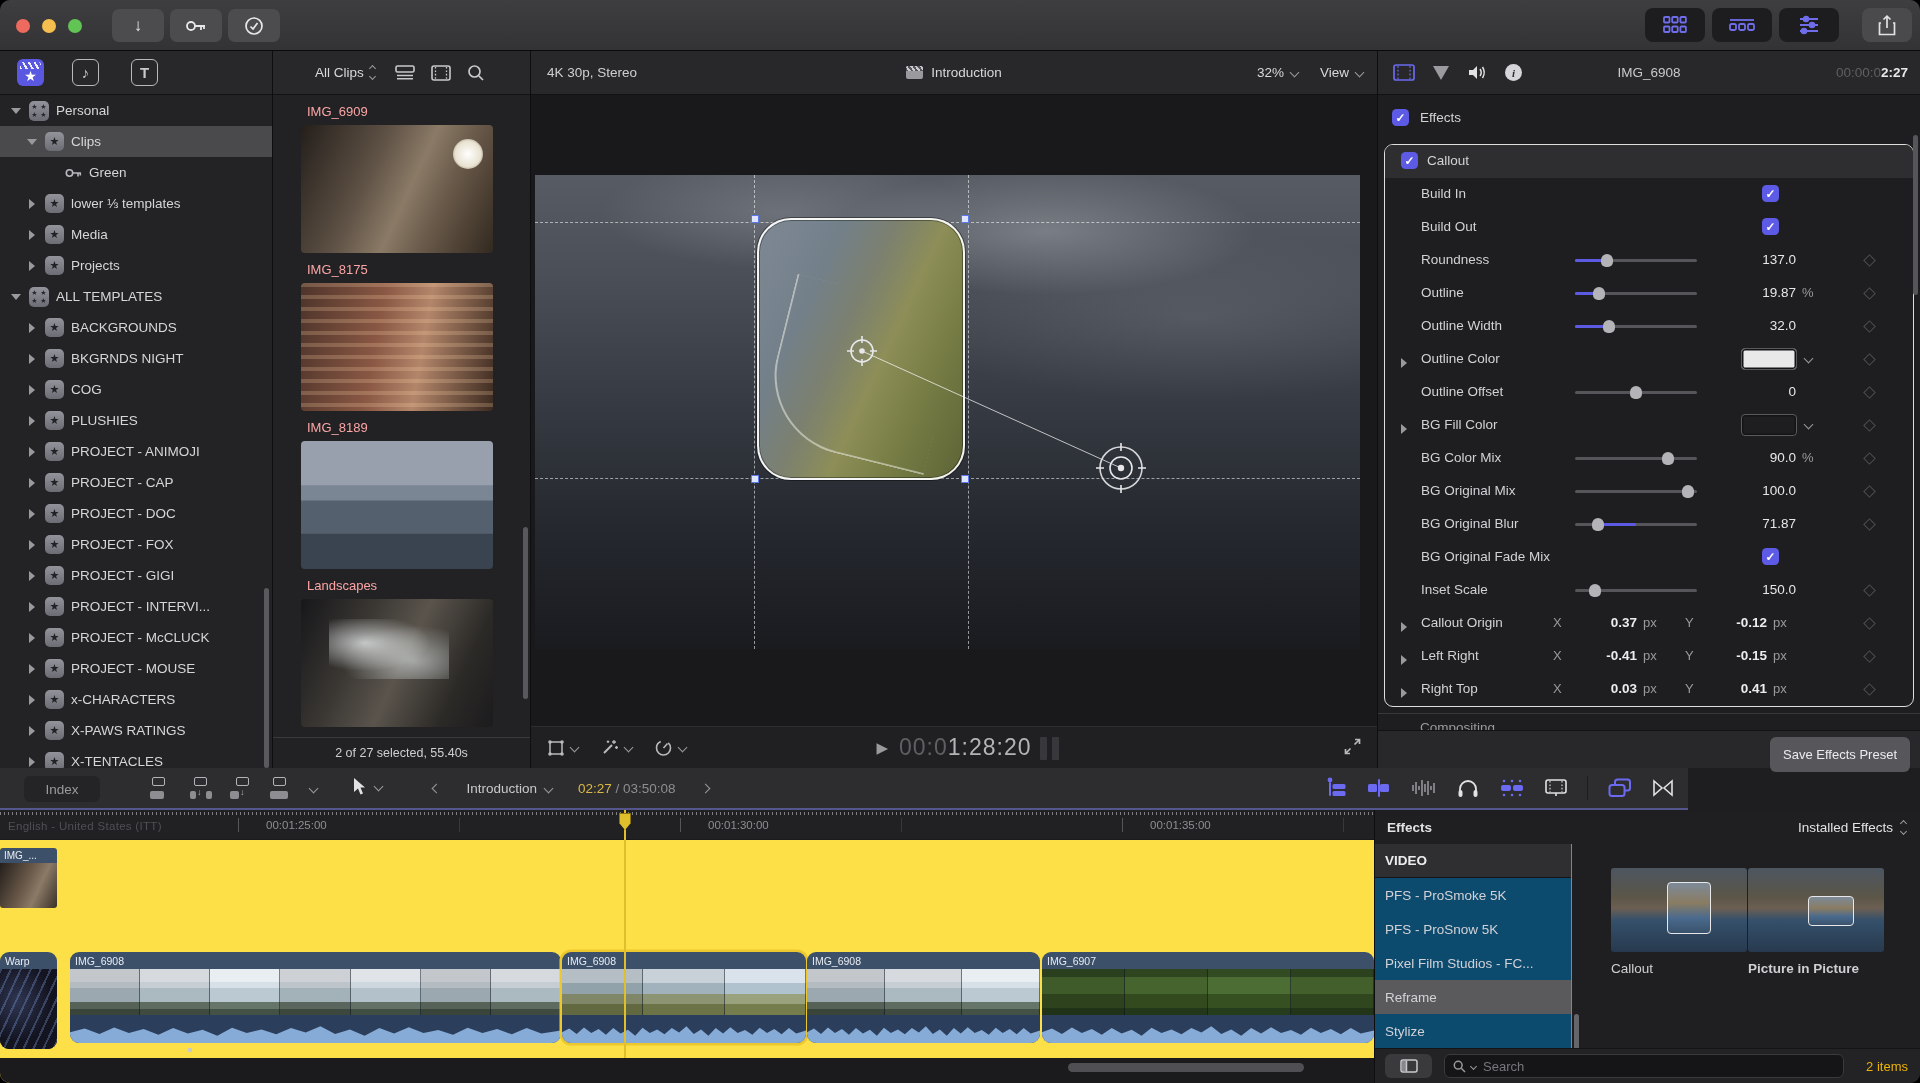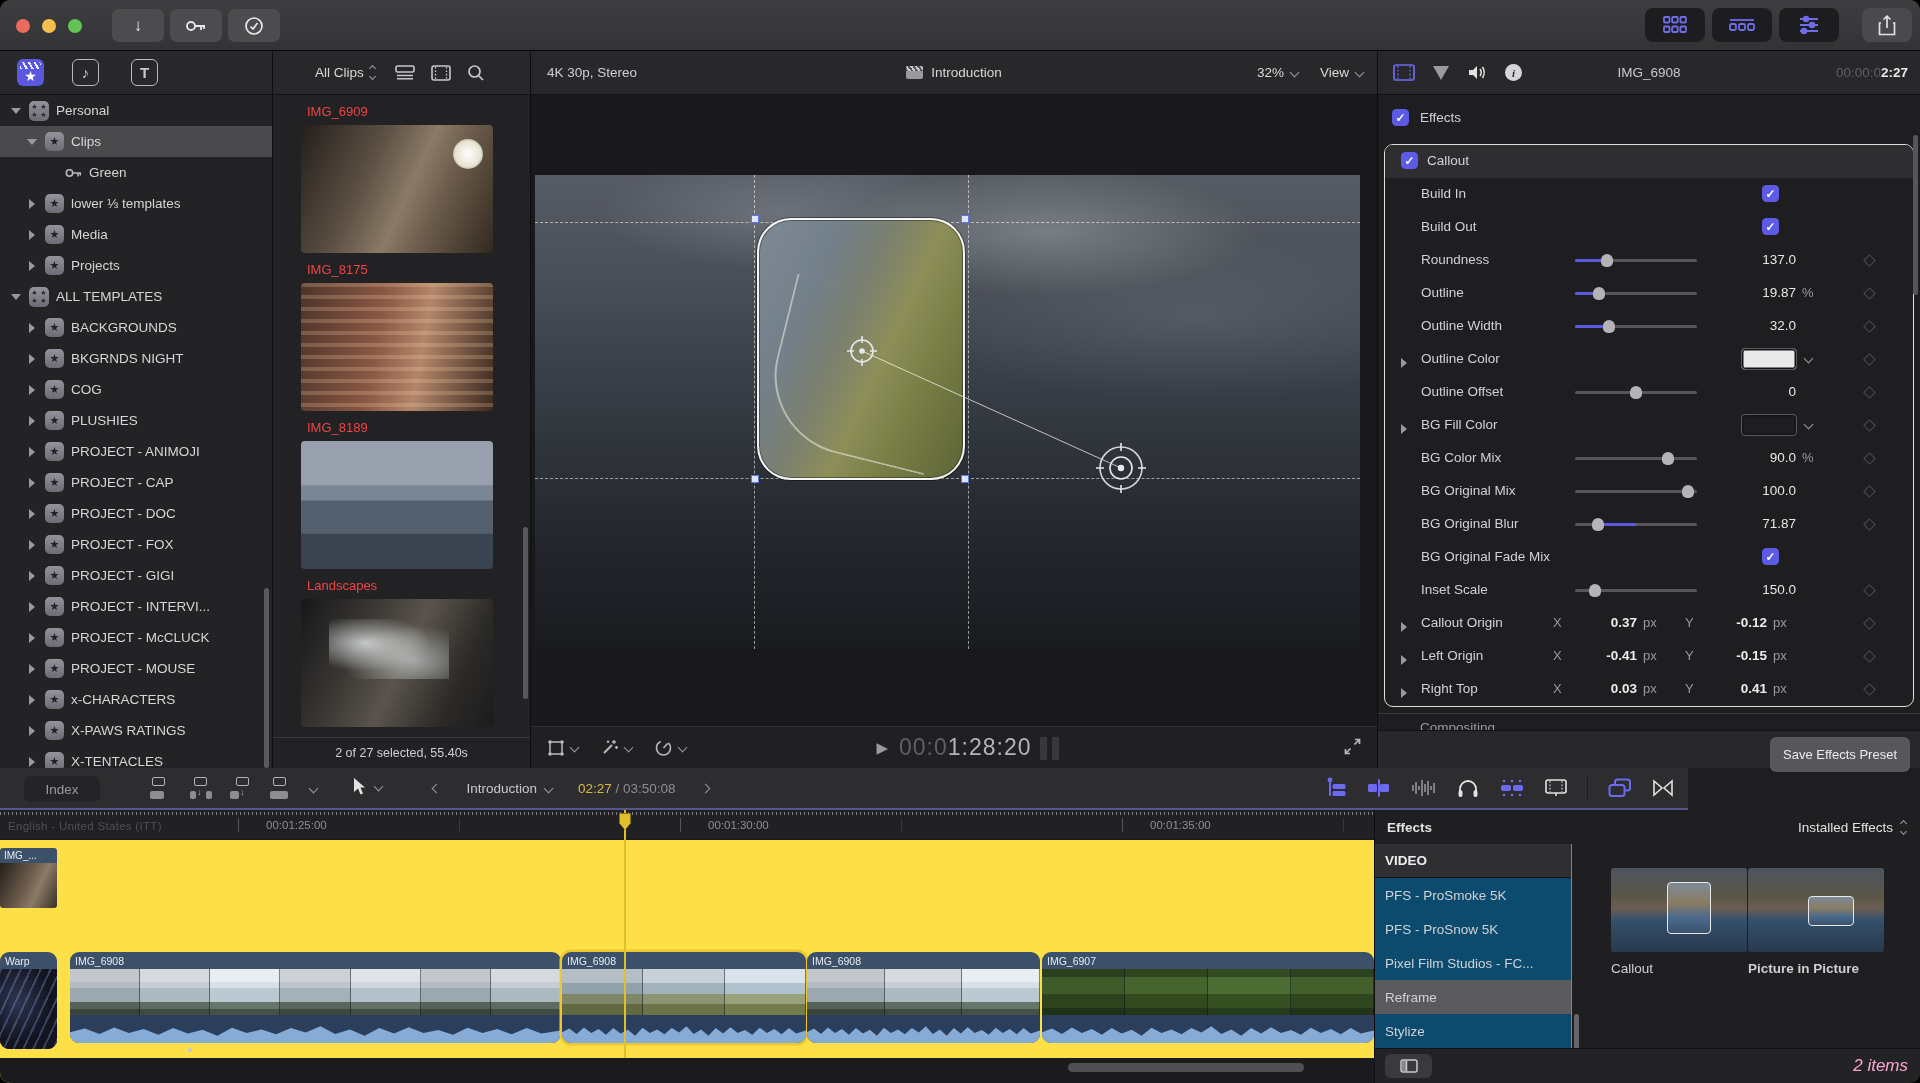--- a/index.html
+++ b/index.html
@@ -38,21 +38,21 @@
   .arrowbox{width:12px;display:flex;justify-content:center;flex:none;}
   .sicon{flex:none;display:flex;align-items:center;justify-content:center;}
   .sicon.star{width:19px;height:19px;border-radius:5px;background:linear-gradient(#93939b,#6c6c74);color:#222226;font-size:11px;}
   .sicon.lib{width:20px;height:20px;border-radius:5px;background:linear-gradient(#93939b,#6c6c74);display:grid;grid-template-columns:9px 9px;justify-content:center;align-content:center;}
   .sicon.lib b{font-size:7px;line-height:8px;color:#26262a;font-weight:400;text-align:center;}
   .sb-scroll{position:absolute;width:5px;border-radius:3px;background:#5a5a5e;}
   
   .filterbox{display:flex;align-items:center;gap:6px;color:#d8d8da;font-size:13.5px;margin-left:42px;}
   .bh-ic{margin-left:16px;display:flex;align-items:center;}
   .cliplist{position:absolute;left:0;top:44px;right:0;height:642px;overflow:hidden;}
-  .clipname{color:#ef4444;font-size:13px;margin:9px 0 6px 34px;}
+  .clipname{color:#fca5a5;font-size:13px;margin:9px 0 6px 34px;}
   .thumb{width:192px;height:128px;border-radius:4px;margin-left:28px;position:relative;overflow:hidden;}
   .thumb.person-desk{background:linear-gradient(115deg,#241f1b,#5d5044 35%,#8a7a66 55%,#6b5b4b 70%,#32291f);}
   .thumb.person-desk .lamp{position:absolute;right:10px;top:14px;width:30px;height:30px;border-radius:50%;background:radial-gradient(#fff,#e8e2d0 60%,rgba(255,255,255,0));}
   .thumb.person-warm{background:linear-gradient(100deg,#4e342a,#8a5844 40%,#b3866a 62%,#3c2a20);}
   .thumb.person-warm:after{content:"";position:absolute;inset:0;background:repeating-linear-gradient(180deg,rgba(255,214,170,.22) 0 4px,rgba(0,0,0,0) 4px 12px);}
   .thumb.sea-dusk{background:linear-gradient(#97a0ac 0 34%,#7b8694 35% 46%,#55606e 47% 72%,#3a4350 73%);}
   .thumb.rocks{background:linear-gradient(115deg,#17171a,#3a3733 30%,#5a544c 52%,#2c2a27 78%,#1c1b1d);}
   .thumb.rocks .foam{position:absolute;left:28px;top:20px;width:120px;height:60px;background:radial-gradient(ellipse at 30% 40%,rgba(235,240,240,.75),rgba(235,240,240,0) 55%),radial-gradient(ellipse at 70% 70%,rgba(220,228,230,.6),rgba(220,228,230,0) 60%);}
   .browser-foot{position:absolute;left:0;bottom:0;right:0;height:31px;border-top:1px solid #3a3a3e;display:flex;align-items:center;justify-content:center;color:#cfcfd3;font-size:12.5px;background:#222224;}
   .br-scroll{position:absolute;right:2px;top:476px;width:5px;height:172px;border-radius:3px;background:#59595d;}
@@ -181,21 +181,21 @@
   .fx-thumb{width:136px;height:84px;border-radius:3px;position:relative;overflow:hidden;
       background:linear-gradient(#4c5560 0%,#5b5648 34%,#6b5f52 48%,#35506b 62%,#27394e 100%);}
   .fx-thumb .inset{position:absolute;border:1.5px solid #e8e8ea;border-radius:4px;
       background:linear-gradient(#7d8a99 0%,#8a7c62 40%,#4a6a8e 70%,#3a526b 100%);}
   .fx-label{margin-top:9px;color:#cfcfd3;font-size:13.5px;}
   .fx-foot{position:absolute;left:0;bottom:0;right:0;height:35px;background:#232325;border-top:1px solid #141416;display:flex;align-items:center;}
   .fx-sbtn{margin-left:10px;width:47px;height:24px;border-radius:6px;background:#3a3a3d;display:flex;align-items:center;justify-content:center;}
   .fx-search{margin-left:12px;width:400px;height:24px;border-radius:6px;background:#151517;border:1px solid #3a3a3e;display:flex;align-items:center;gap:5px;padding:0 8px;}
   .fx-search input{background:transparent;border:none;outline:none;color:#cfcfd3;font-size:13px;width:330px;font-family:"Liberation Sans",sans-serif;}
   .fx-search input::placeholder{color:#77777c;}
-  .fx-count{position:absolute;right:12px;color:#f9a8d4;font-size:17px;font-style:italic;}
+  .fx-count{position:absolute;right:12px;color:#eab308;font-size:13px;}
   svg.ic{display:block;}
 </style>
 </head>
 <body>
 
 <div id="window">
 
   <div class="titlebar">
     <div class="tl red"></div>
     <div class="tl yel"></div>
@@ -729,21 +729,21 @@
             <span class="r-x">X</span>
             <span class="r-xv">0.37</span>
             <span class="r-xu">px</span>
             <span class="r-y">Y</span>
             <span class="r-yv">-0.12</span>
             <span class="r-yu">px</span>
             <div class="r-kf"></div>
           </div>
           <div class="insp-row">
             <span class="r-disc"><i class="tri-r"></i></span>
-            <span class="r-label">Left Origin</span>
+            <span class="r-label">Left Right</span>
             <span class="r-x">X</span>
             <span class="r-xv">-0.41</span>
             <span class="r-xu">px</span>
             <span class="r-y">Y</span>
             <span class="r-yv">-0.15</span>
             <span class="r-yu">px</span>
             <div class="r-kf"></div>
           </div>
           <div class="insp-row">
             <span class="r-disc"><i class="tri-r"></i></span>
@@ -977,17 +977,25 @@
         </div>
       </div>
     <div class="fx-foot">
       <div class="fx-sbtn">
         <svg class="ic" width="18" height="14" viewBox="0 0 18 14">
             <rect x="1" y="1" width="16" height="12" rx="2" fill="none" stroke="#c9c9cd" stroke-width="1.5"></rect>
             <path d="M6.5 1.5 V12.5" stroke="#c9c9cd" stroke-width="1.5"></path>
             <rect x="2" y="2" width="4" height="10" fill="#c9c9cd" opacity=".55"></rect>
           </svg>
       </div>
+      <div class="fx-search">
+        <svg class="ic" width="13" height="13" viewBox="0 0 13 13">
+            <circle cx="5.2" cy="5.2" r="3.9" fill="none" stroke="#9a9a9e" stroke-width="1.5"></circle>
+            <path d="M8.3 8.3 L12 12" stroke="#9a9a9e" stroke-width="1.5"></path>
+          </svg>
+        <i class="chv" style="width:5px;height:5px"></i>
+        <input type="text" placeholder="Search" style="">
+      </div>
       <span class="fx-count">2 items</span>
     </div>
   </div>
 
 </div>
 
 </body></html>

